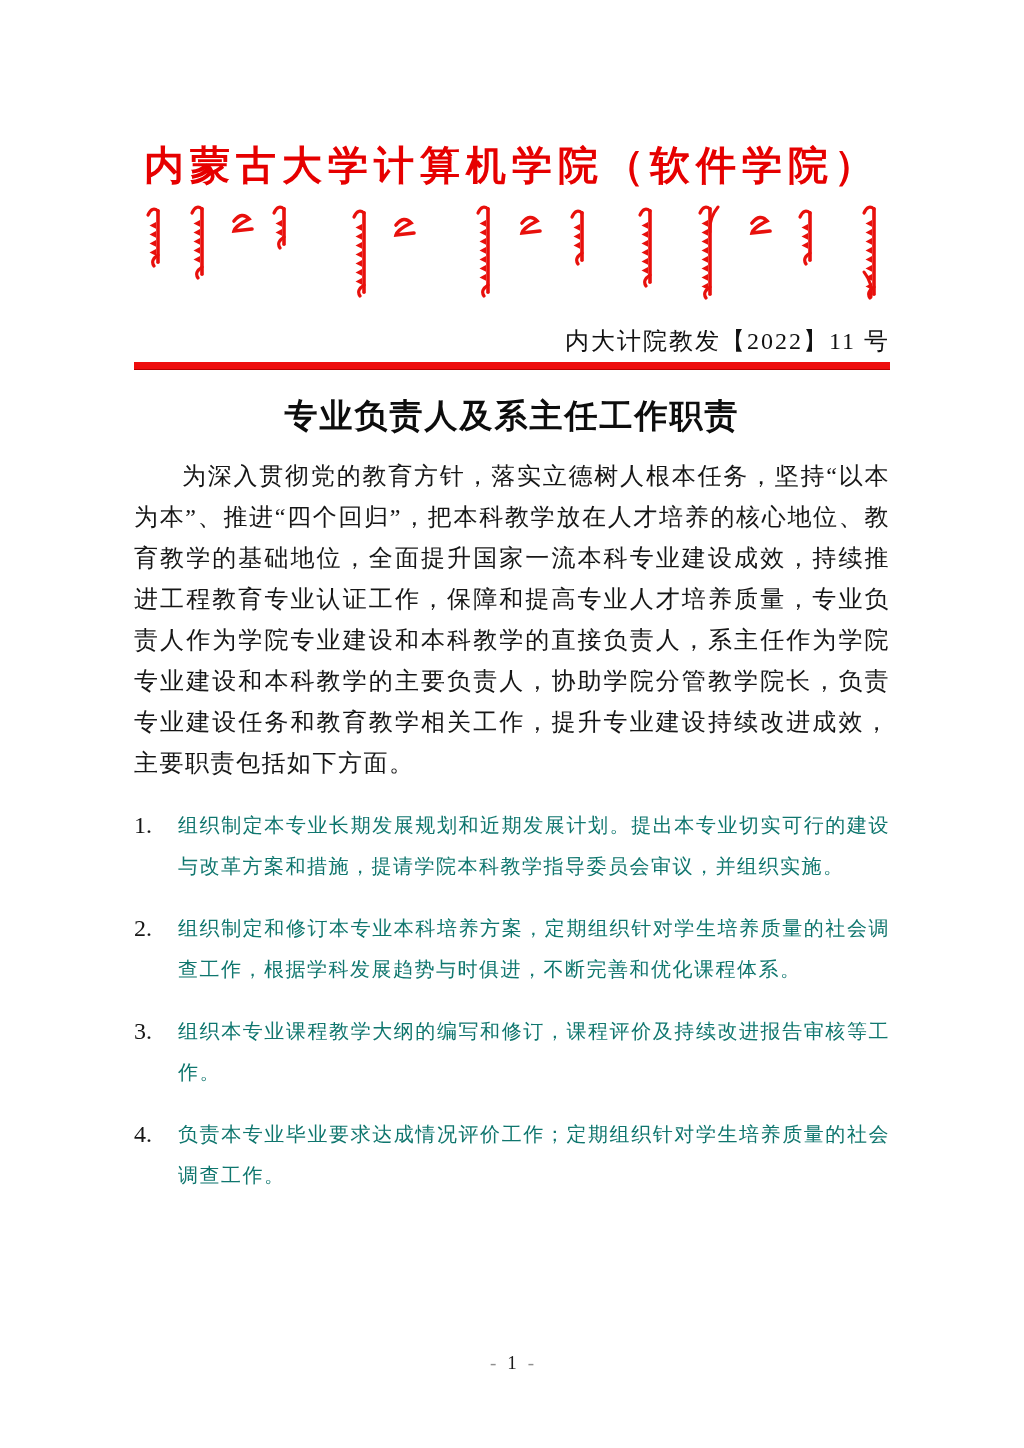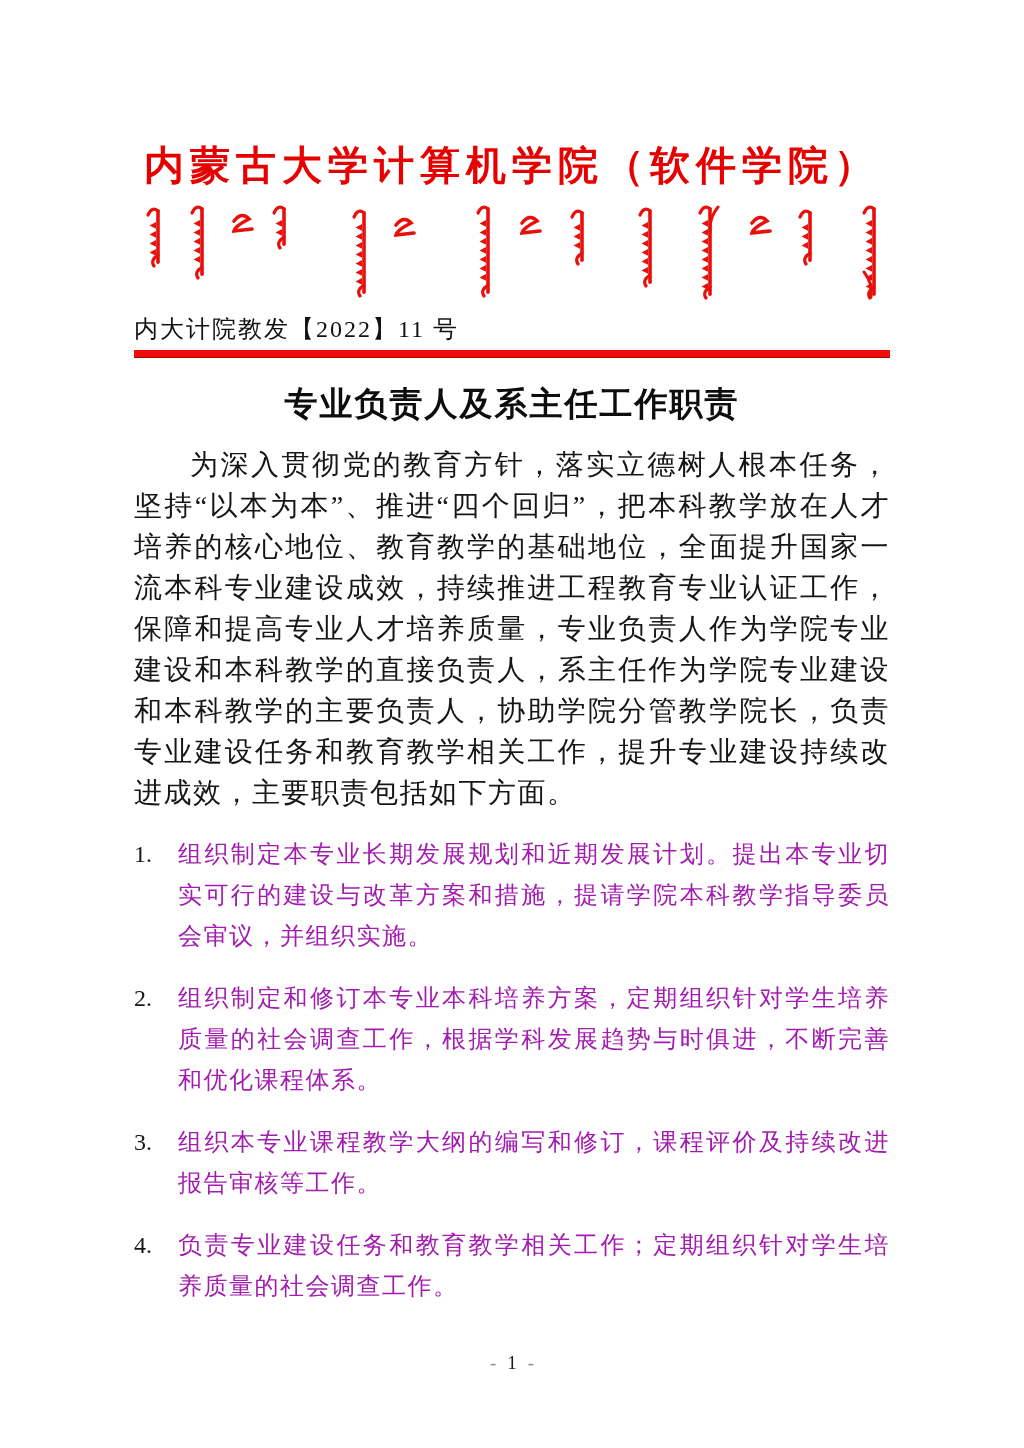--- a/index.html
+++ b/index.html
@@ -24,22 +24,22 @@
     text-align:center;
     white-space:nowrap;
   }
   .mongolian-row{
     position:relative;
     height:100px;
     margin-top:10px;
   }
   .mongol-col{position:absolute;top:0;}
   .doc-number{
-    margin-top:12px;
-    text-align:left;
+    margin-top:24px;
+    text-align:right;
     font-size:24px;
     line-height:34px;
     letter-spacing:2px;
     color:#111;
   }
   .red-rule{
     margin-top:4px;
     height:7px;
     background:var(--rule-red,#ee0d0d);
     border-bottom:1px solid #b50000;
@@ -49,21 +49,21 @@
     text-align:center;
     font-family:"Liberation Sans", sans-serif;
     font-weight:700;
     font-size:33px;
     line-height:40px;
     letter-spacing:2px;
     color:#0d0d0d;
   }
   .intro{
     margin:20px 0 0 0;
-    font-size:28px;
+    font-size:24px;
     line-height:41px;
     letter-spacing:1.5px;
     text-align:justify;
     text-indent:2em;
     color:#161616;
     font-family:Liberation Serif, serif;
   }
   .duty-list{
     list-style:none;
     margin:0;
@@ -75,25 +75,25 @@
   }
   .duty-item .num{
     flex:none;
     width:44px;
     font-size:24px;
     line-height:41px;
     color:#161616;
   }
   .duty-item .itxt{
     flex:1;
-    font-size:24px;
+    font-size:20px;
     line-height:41px;
     letter-spacing:1.5px;
     text-align:justify;
-    color:#a21caf;
+    color:#0f766e;
   }
   .page-footer{
     position:absolute;
     left:0;right:0;
     bottom:74px;
     text-align:center;
     font-size:19px;
     font-family:"Liberation Serif", serif;
   }
   .page-footer .fdash{color:#8f8f8f;margin:0 11px;}
@@ -242,21 +242,21 @@
       <li class="duty-item">
         <span class="num">2.</span>
         <span class="itxt">组织制定和修订本专业本科培养方案，定期组织针对学生培养质量的社会调查工作，根据学科发展趋势与时俱进，不断完善和优化课程体系。</span>
       </li>
       <li class="duty-item">
         <span class="num">3.</span>
         <span class="itxt">组织本专业课程教学大纲的编写和修订，课程评价及持续改进报告审核等工作。</span>
       </li>
       <li class="duty-item">
         <span class="num">4.</span>
-        <span class="itxt">负责专业建设任务和教育教学相关工作；定期组织针对学生培养质量的社会调查工作。</span>
+        <span class="itxt">负责本专业毕业要求达成情况评价工作；定期组织针对学生培养质量的社会调查工作。</span>
       </li>
     </ol>
 
   <div class="page-footer">
     <span class="fdash">-</span><span class="fnum">1</span><span class="fdash">-</span>
   </div>
 
 </div>
 
 </body></html>

